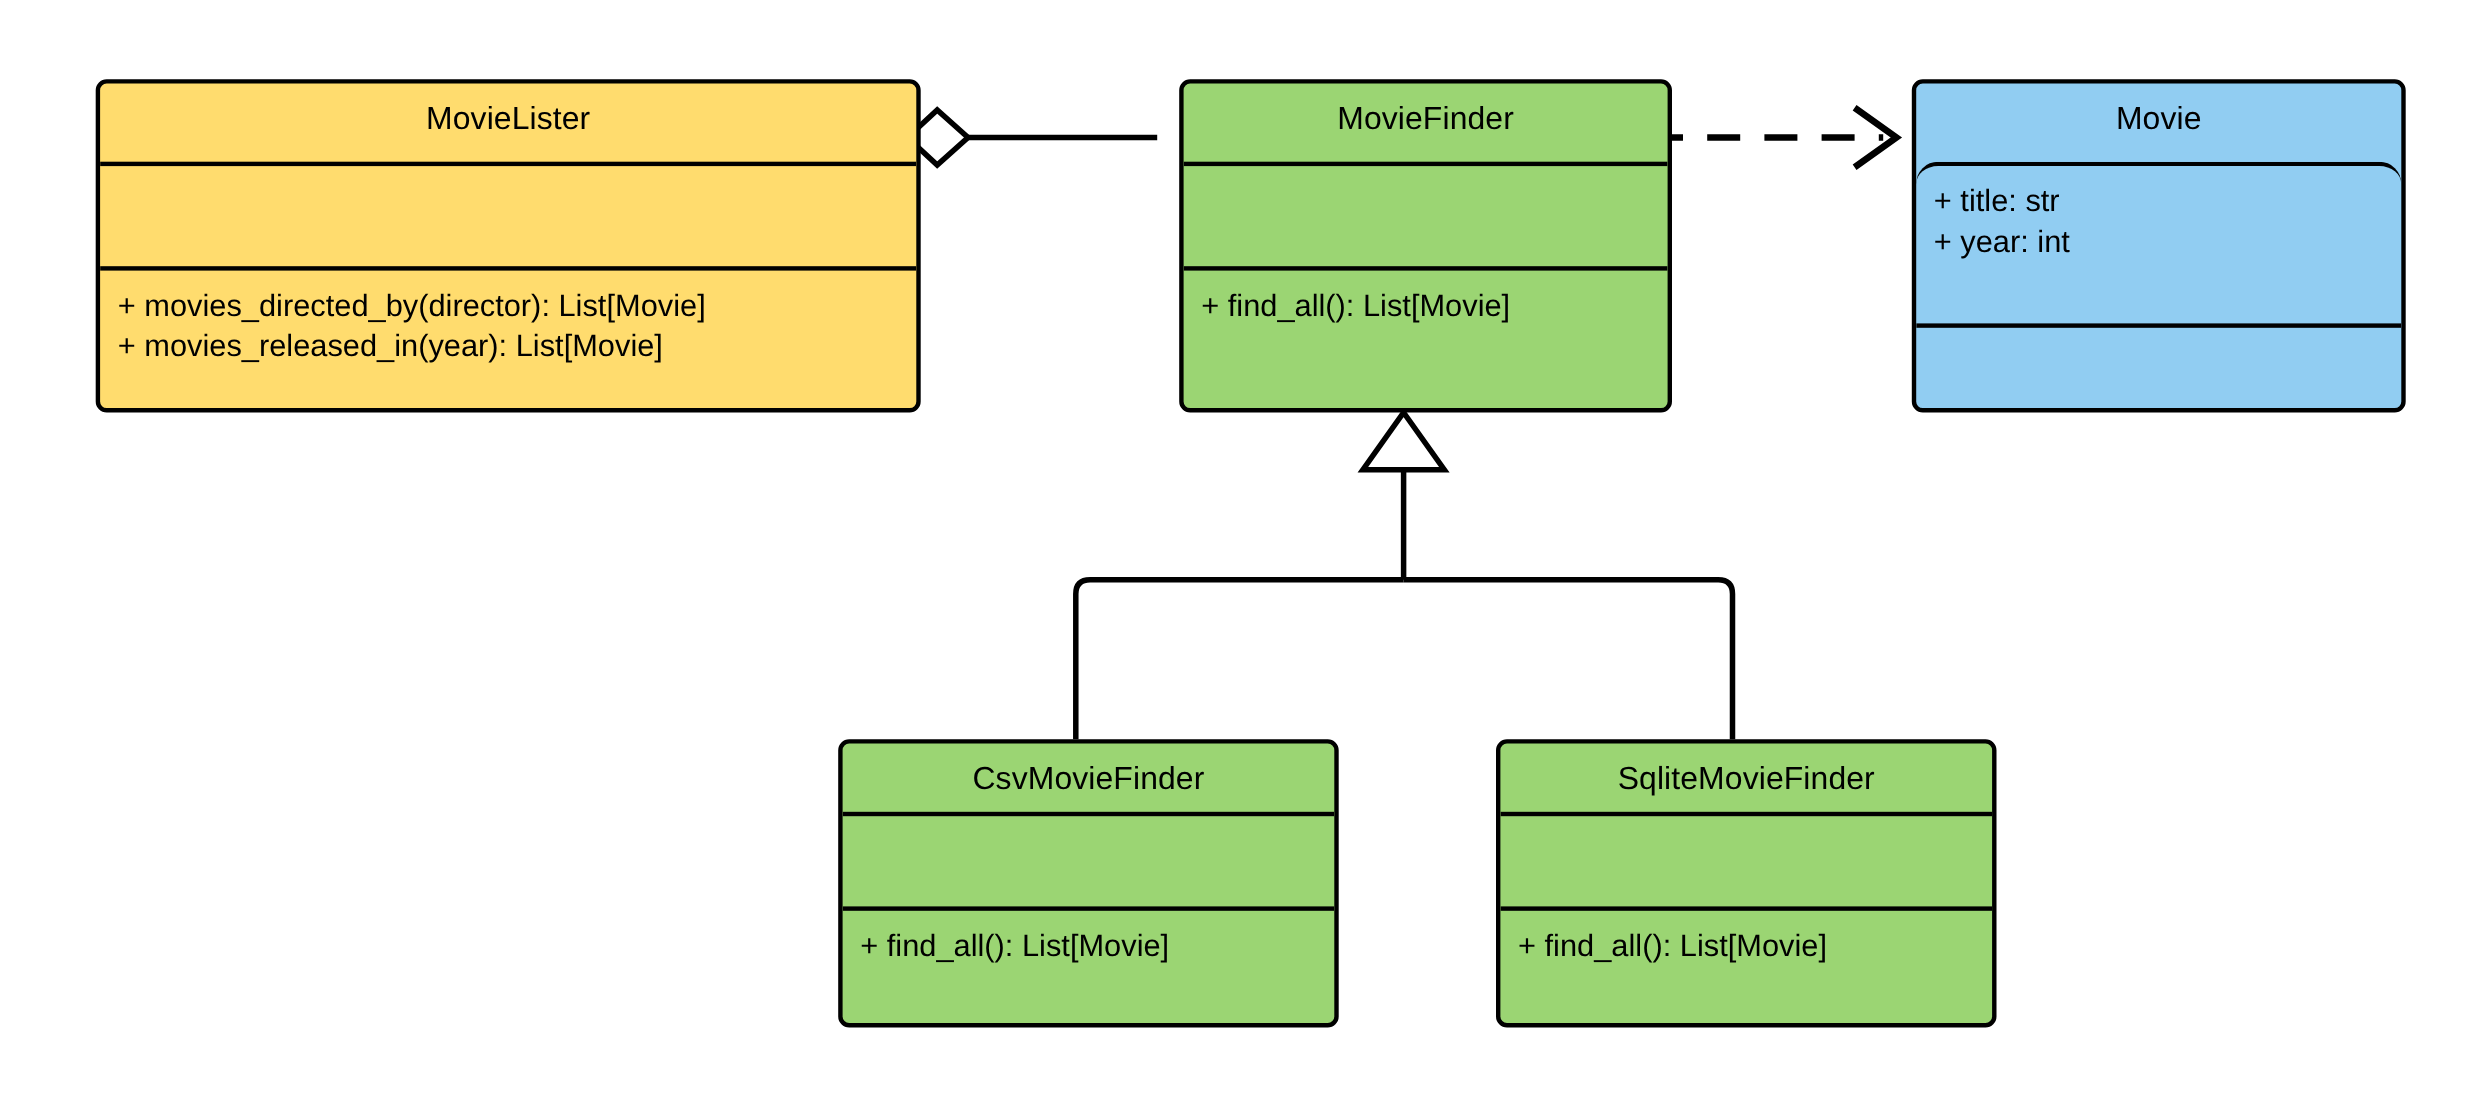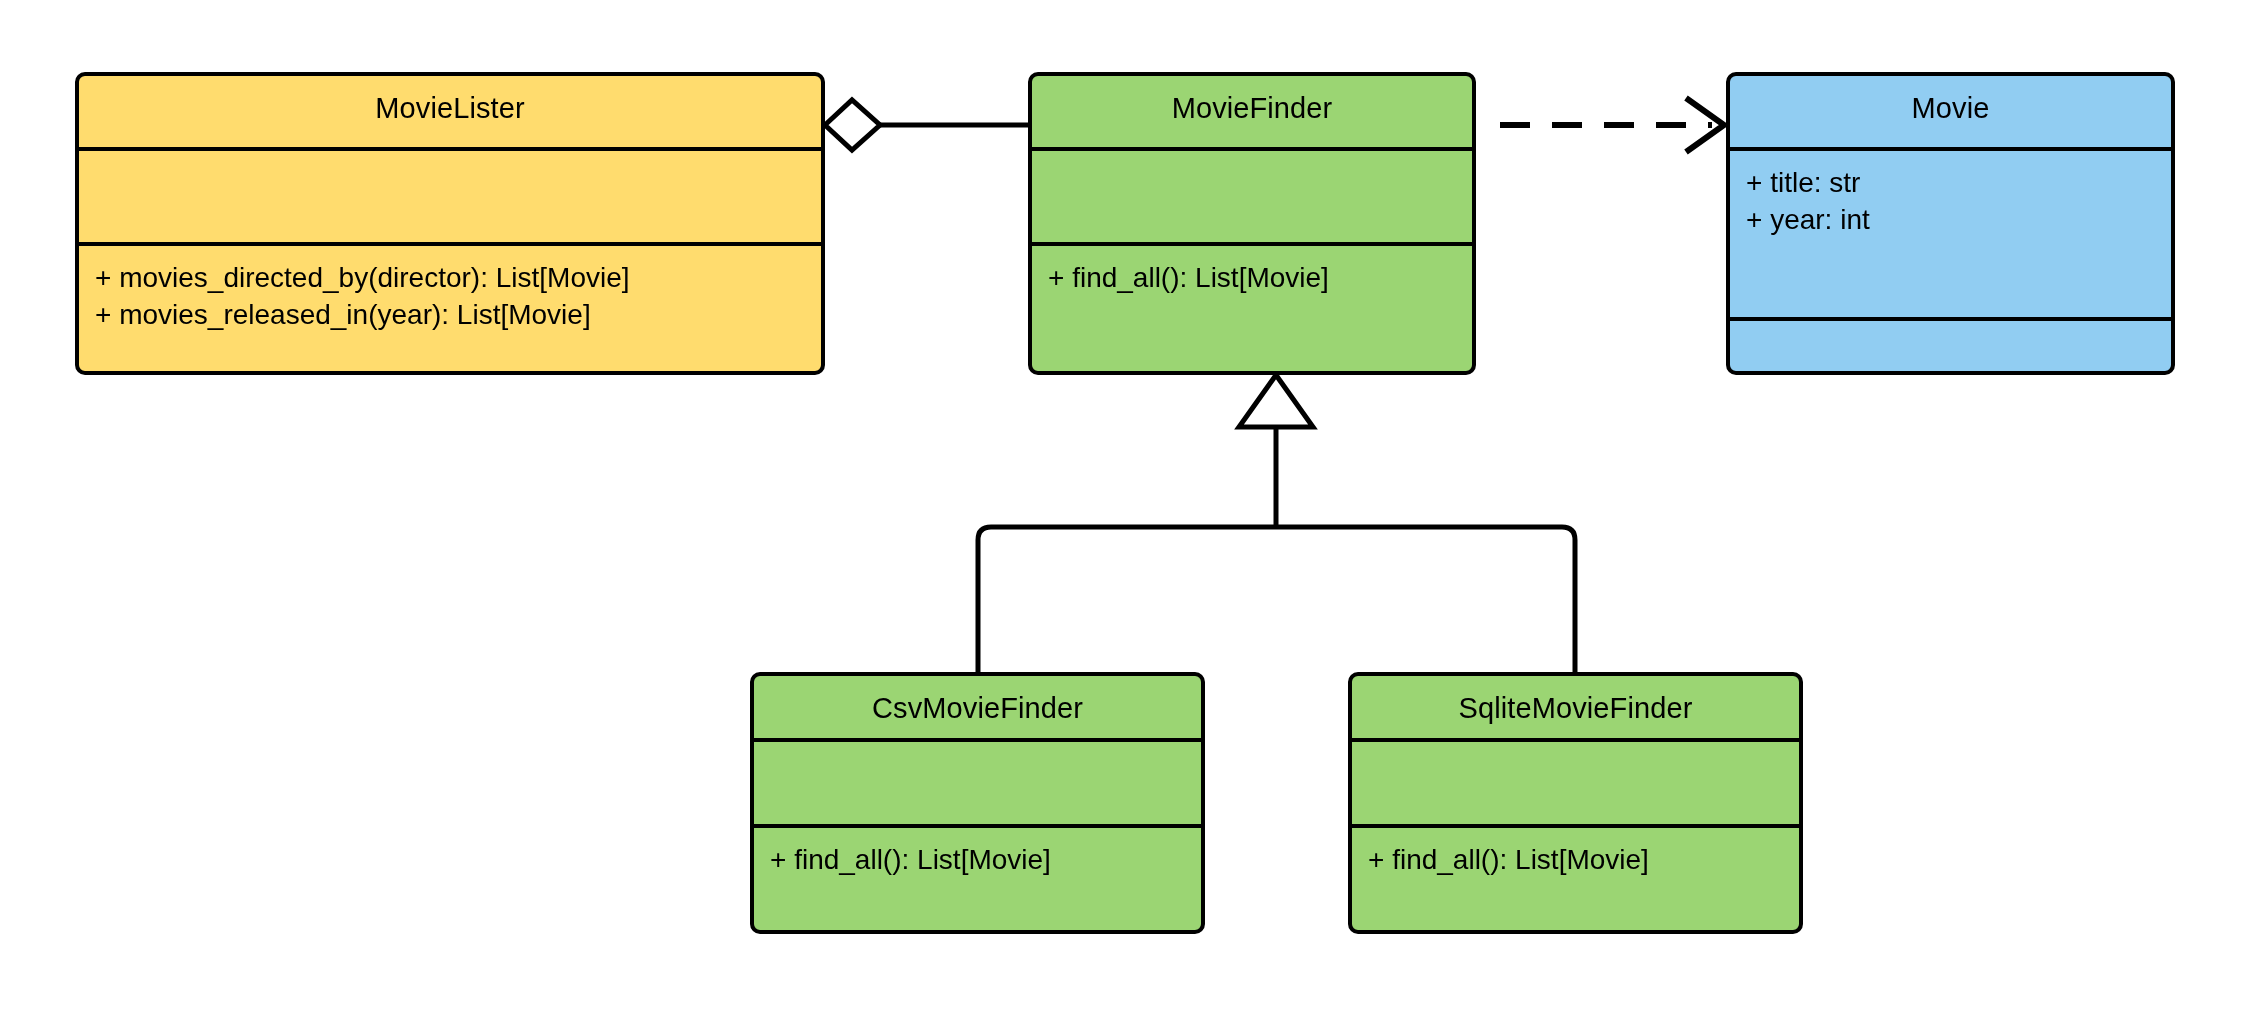--- a/index.html
+++ b/index.html
@@ -26,20 +26,21 @@
     pointer-events: none;
   }
   .uml-class {
     position: absolute;
     box-sizing: border-box;
     border: 4px solid #000000;
     border-radius: 10px;
     display: flex;
     flex-direction: column;
     overflow: hidden;
+    margin-left: 12px;
   }
   .compartment {
     box-sizing: border-box;
     position: relative;
   }
   .compartment.divided {
     border-top: 4px solid #000000;
   }
   .class-name {
     text-align: center;
@@ -97,37 +98,37 @@
     </div>
     <div class="compartment divided empty-compartment" style="height:95px;"></div>
     <div class="compartment divided" style="flex:1 1 auto;">
       <div class="member-list">
         <div class="member">+ movies_directed_by(director): List[Movie]</div>
         <div class="member">+ movies_released_in(year): List[Movie]</div>
       </div>
     </div>
   </div>
 
-  <div class="uml-class" style="left:1028px; top:72px; width:448px; height:303px; background:#9bd573;">
+  <div class="uml-class" style="left:1060px; top:72px; width:448px; height:303px; background:#9bd573;">
     <div class="compartment" style="height:71px;">
       <div class="class-name">MovieFinder</div>
     </div>
     <div class="compartment divided empty-compartment" style="height:95px;"></div>
     <div class="compartment divided" style="flex:1 1 auto;">
       <div class="member-list">
         <div class="member">+ find_all(): List[Movie]</div>
       </div>
     </div>
   </div>
 
   <div class="uml-class" style="left:1726px; top:72px; width:449px; height:303px; background:#91cdf2;">
     <div class="compartment" style="height:71px;">
       <div class="class-name">Movie</div>
     </div>
-    <div class="compartment divided" style="height:170px;">
+    <div class="compartment divided" style="height:147px;border-radius:20px;">
       <div class="member-list">
         <div class="member">+ title: str</div>
         <div class="member">+ year: int</div>
       </div>
     </div>
     <div class="compartment divided empty-compartment" style="flex:1 1 auto;"></div>
   </div>
 
   <div class="uml-class" style="left:750px; top:672px; width:455px; height:262px; background:#9bd573;">
     <div class="compartment" style="height:62px;border-radius:29px;">

